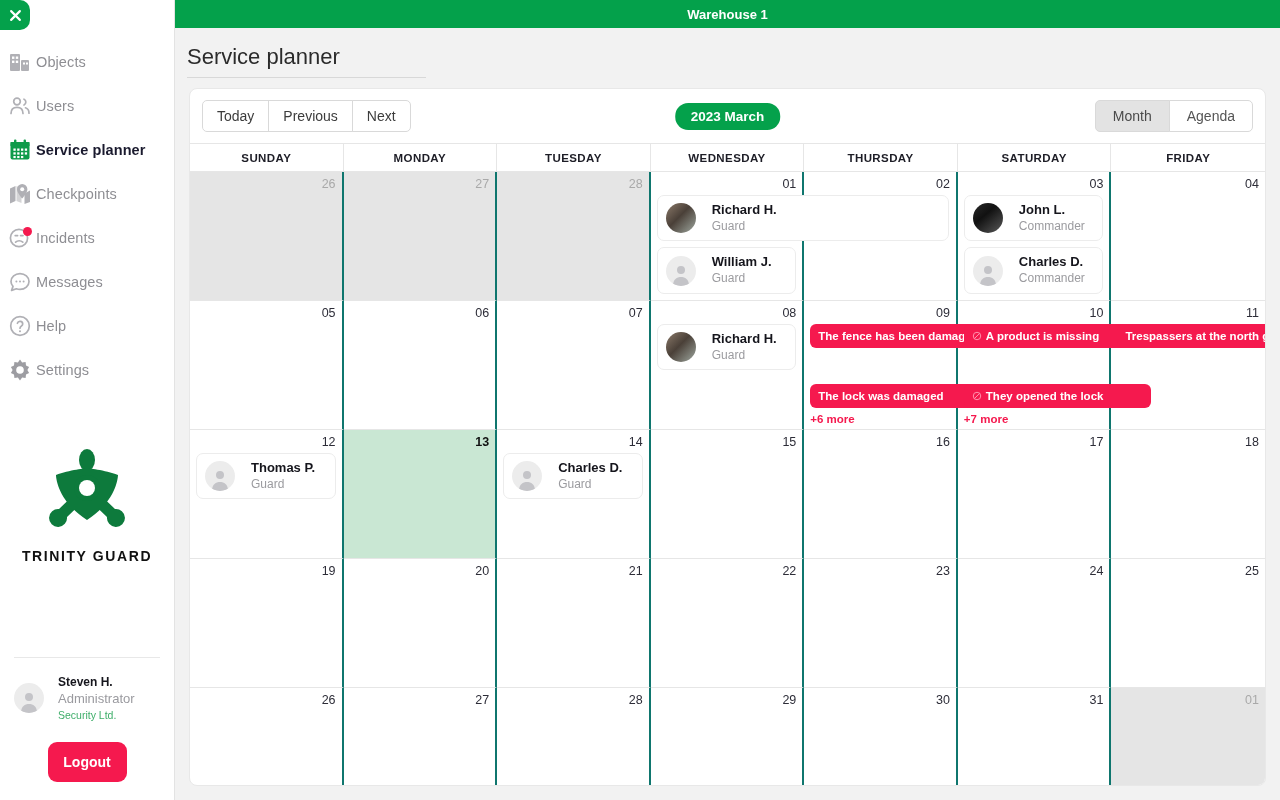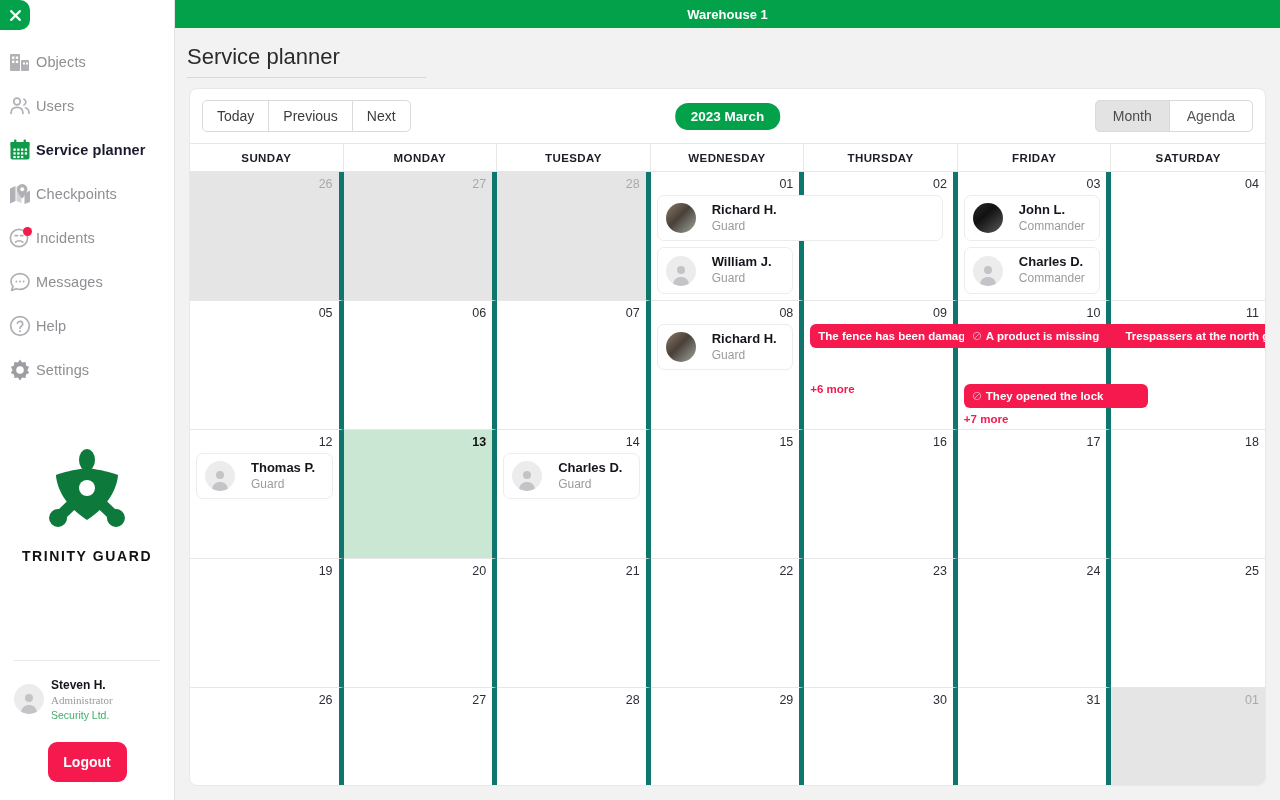--- a/index.html
+++ b/index.html
@@ -42,29 +42,29 @@
     margin-top: 56px; display: flex; flex-direction: column;
     align-items: center; gap: 8px;
   }
   .logo-text {
     font-size: 14px; font-weight: bold; color: #111; letter-spacing: 1.6px;
   }
   .sidebar-footer {
     margin-top: auto; padding: 0 14px 18px 14px;
   }
   .divider { height: 1px; background: #e8e8e8; margin-bottom: 16px; }
-  .profile { display: flex; align-items: center; gap: 7px; }
+  .profile { display: flex; align-items: center; gap: 14px; }
   .avatar-ph {
     width: 30px; height: 30px; border-radius: 50%; background: #ececec;
     flex: 0 0 30px; display: flex; align-items: flex-end; justify-content: center;
     overflow: hidden;
   }
   .avatar-ph svg { width: 24px; height: 24px; }
   .p-name { font-size: 12px; font-weight: bold; color: #16161d; line-height: 1.35; }
-  .p-role { font-size: 11px; color: #9a9a9f; line-height: 1.35; font-family: Liberation Serif, serif; }
+  .p-role { font-size: 13px; color: #9a9a9f; line-height: 1.35; }
   .p-org  { font-size: 10.5px; color: #3fae6a; line-height: 1.35; }
   .logout-btn {
     display: block; margin: 20px auto 0 auto; width: 79px; height: 40px;
     background: #f5194e; color: #fff; border: none; border-radius: 9px;
     font-size: 14px; font-weight: bold; cursor: pointer;
     font-family: "Liberation Sans", sans-serif;
   }
 
   
   .main { flex: 1; height: 800px; display: flex; flex-direction: column; background: #f2f2f2; }
@@ -116,21 +116,21 @@
     letter-spacing: .4px; padding: 8px 0 7px 0;
     border-top: 1px solid #e6e6e6; border-right: 1px solid #e6e6e6;
   }
   .wd:last-child { border-right: none; }
 
   .grid {
     flex: 1; display: grid; grid-template-columns: repeat(7, 1fr);
     grid-auto-rows: 1fr; border-top: 1px solid #e6e6e6;
   }
   .cell {
-    border-right: 5px solid #0f766e; border-bottom: 1px solid #e6e6e6;
+    border-right: 2px solid #0f766e; border-bottom: 1px solid #e6e6e6;
     padding: 5px 6px 0 6px; position: relative; min-width: 0; overflow: visible;
   }
   .cell:nth-child(7n) { border-right: none; }
   .cell.out { background: #e5e5e5; }
   .cell.today { background: #c9e7d3; }
   .daynum {
     text-align: right; font-size: 12.5px; color: #2d2d38; margin-bottom: 4px;
     font-weight: 500;
   }
   .cell.out .daynum { color: #a9a9a9; }
@@ -339,22 +339,22 @@
             <button class="view-btn">Agenda</button>
           </div>
       </div>
 
       <div class="weekdays">
           <div class="wd">SUNDAY</div>
           <div class="wd">MONDAY</div>
           <div class="wd">TUESDAY</div>
           <div class="wd">WEDNESDAY</div>
           <div class="wd">THURSDAY</div>
+          <div class="wd">SATURDAY</div>
           <div class="wd">FRIDAY</div>
-          <div class="wd">SATURDAY</div>
         </div>
       <div class="grid">
           <div class="cell out">
             <div class="daynum">26</div>
           </div>
           <div class="cell out">
             <div class="daynum">27</div>
           </div>
           <div class="cell out">
             <div class="daynum">28</div>
@@ -427,20 +427,23 @@
                 <div class="ev-role">Guard</div>
               </div>
             </div>
           </div>
           <div class="cell">
             <div class="daynum">09</div>
             <div class="ev-inc">
               <span>The fence has been damaged</span>
             </div>
             <div class="spacer-row"></div>
+            <div class="ev-inc">
+              <span>The lock was damaged</span>
+            </div>
             <div class="more-link">+6 more</div>
           </div>
           <div class="cell">
             <div class="daynum">10</div>
             <div class="ev-inc">
               <span class="ic">
                 <svg width="10" height="10" viewBox="0 0 24 24" fill="none" stroke="#ff90ac" stroke-width="2.4">
                   <circle cx="12" cy="12" r="9"></circle>
                   <line x1="6" y1="18" x2="18" y2="6" stroke-linecap="round"></line>
                 </svg>

